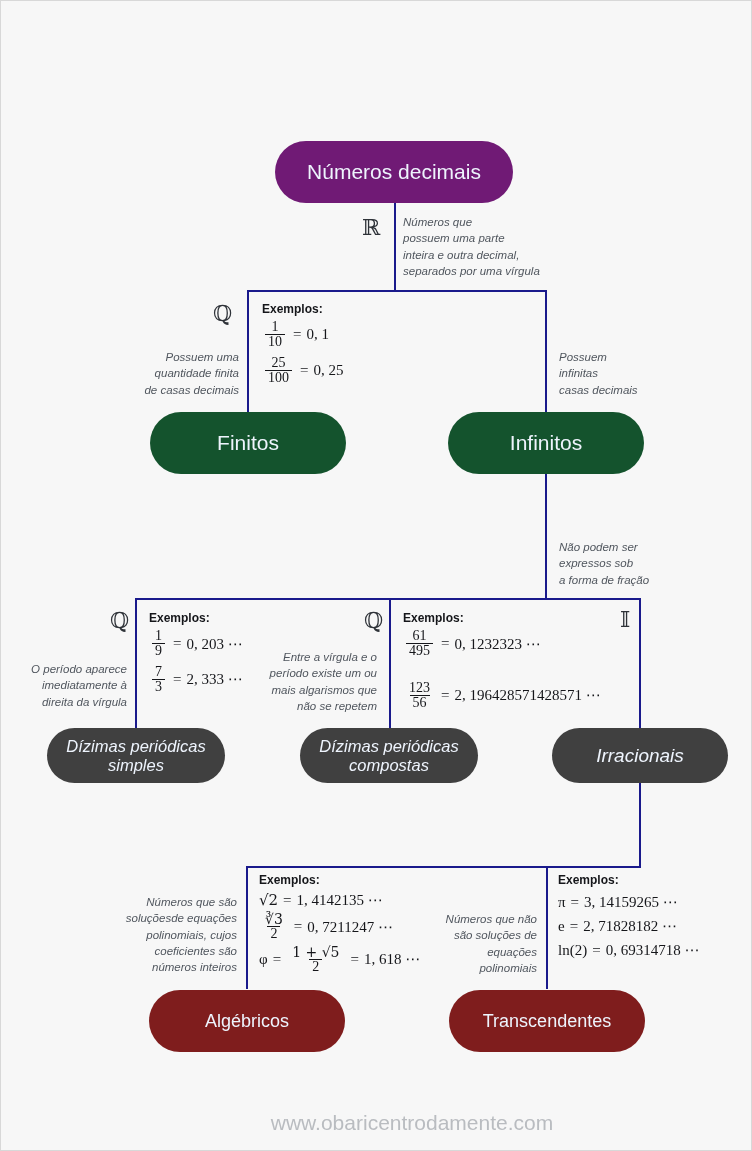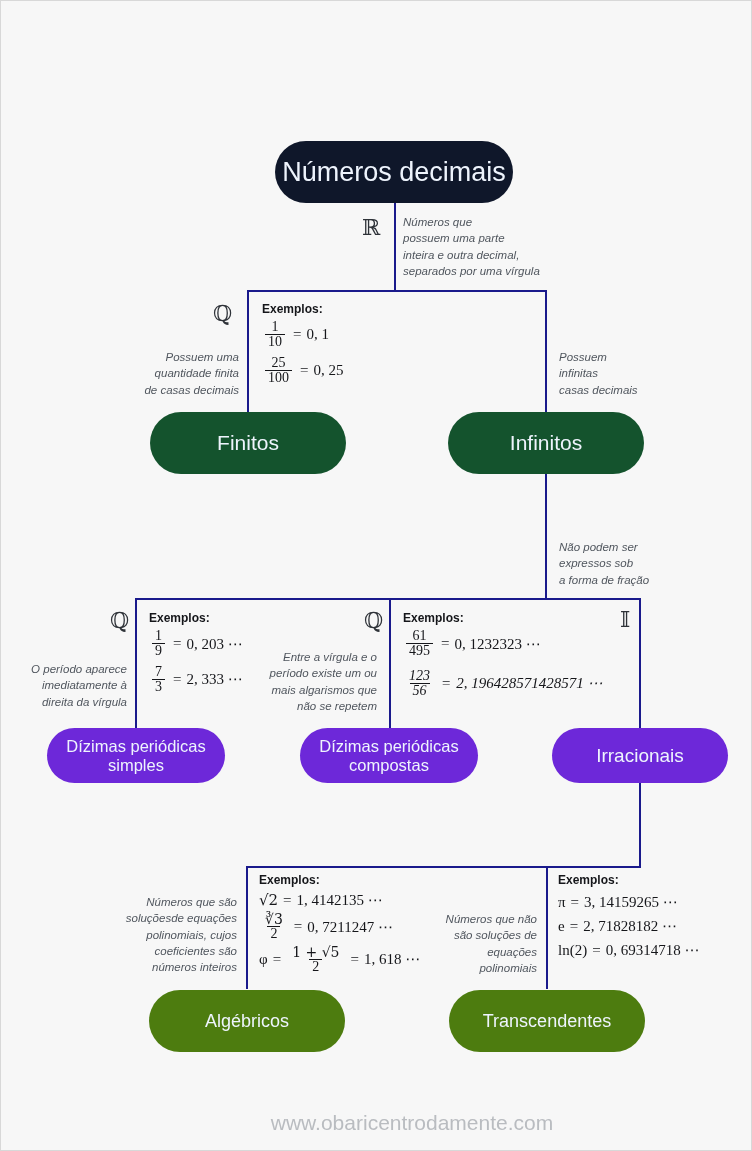--- a/index.html
+++ b/index.html
@@ -28,24 +28,24 @@
 
   
   .node{
     display:flex;align-items:center;justify-content:center;
     text-align:center;
     color:#eef4fd;
     border-radius:999px;
     line-height:1.12;
     box-sizing:border-box;
   }
-  .node.lvl1{background:#0f172a;font-size:27px;}
+  .node.lvl1{background:#701a75;font-size:21px;}
   .node.lvl2{background:#14532d;font-size:21px;}
-  .node.lvl3{background:#6d28d9;font-size:16.5px;}
-  .node.lvl4{background:#4d7c0f;font-size:18px;}
+  .node.lvl3{background:#404040;font-size:16.5px;font-style:italic;}
+  .node.lvl4{background:#7f1d1d;font-size:18px;}
 
   
   .vline{background:#1a1a8c;width:2px;}
   .hline{background:#1a1a8c;height:2px;}
 
   
   .note{
     font-style:italic;
     font-size:11.5px;
     line-height:1.42;
@@ -202,21 +202,21 @@
   <div class="abs" style="left:402px;top:610px;width:340px;">
     <div class="ex-title">Exemplos:</div>
     <div class="mathline">
       <span class="frac">
         <span class="num">61</span>
         <span class="den">495</span>
       </span>
       <span class="eq">=</span>
       <span>0, 1232323 ⋯</span>
     </div>
-    <div class="mathline" style="margin-top:10px;font-style:italic;">
+    <div class="mathline" style="margin-top:22px;">
       <span class="frac">
         <span class="num">123</span>
         <span class="den">56</span>
       </span>
       <span class="eq">=</span>
       <span>2, 196428571428571 ⋯</span>
     </div>
   </div>
 
   <div class="abs node lvl3" style="left:299px;top:727px;width:178px;height:55px;">Dízimas periódicas<br>compostas</div>

